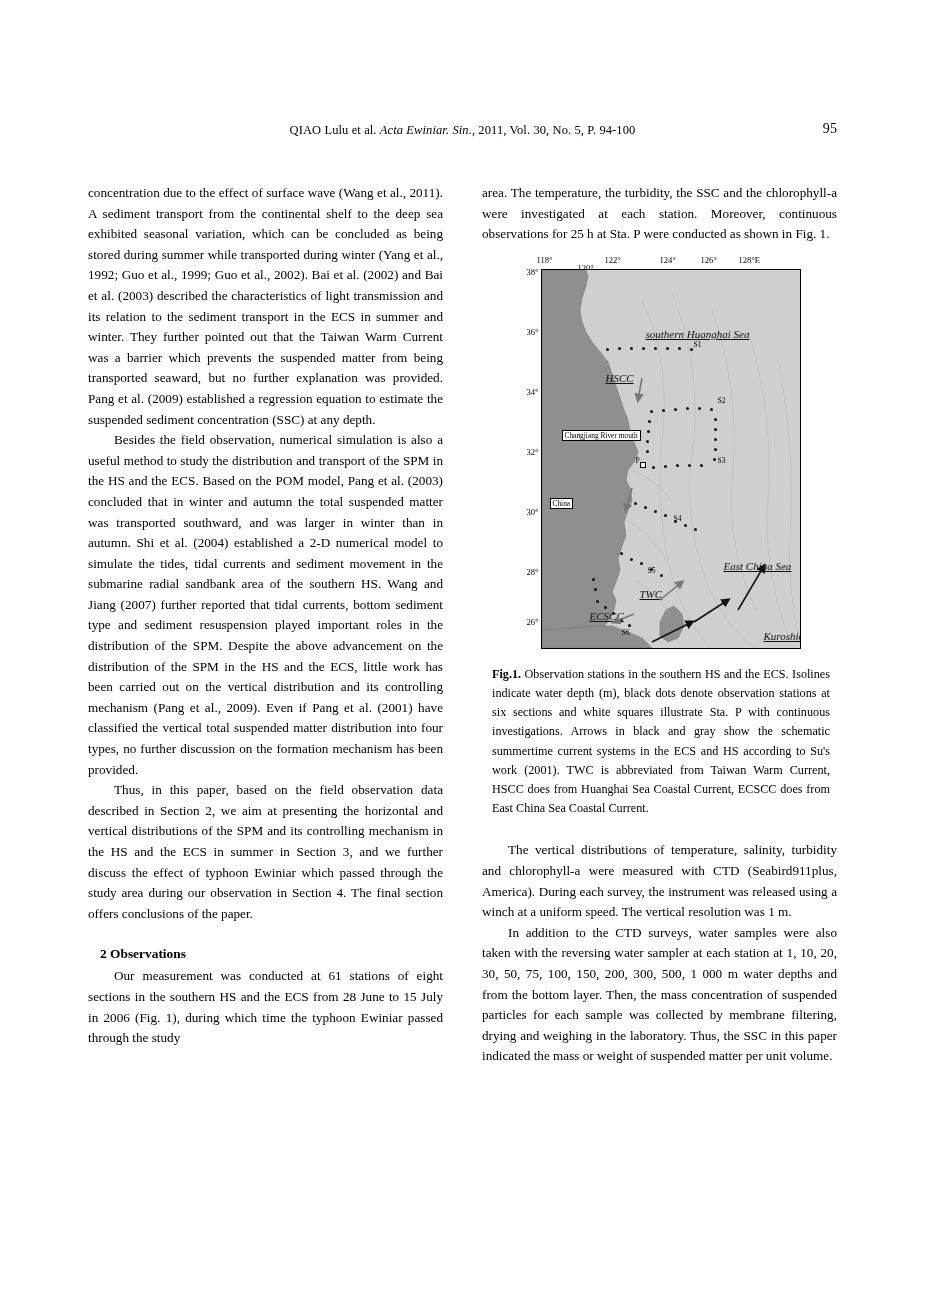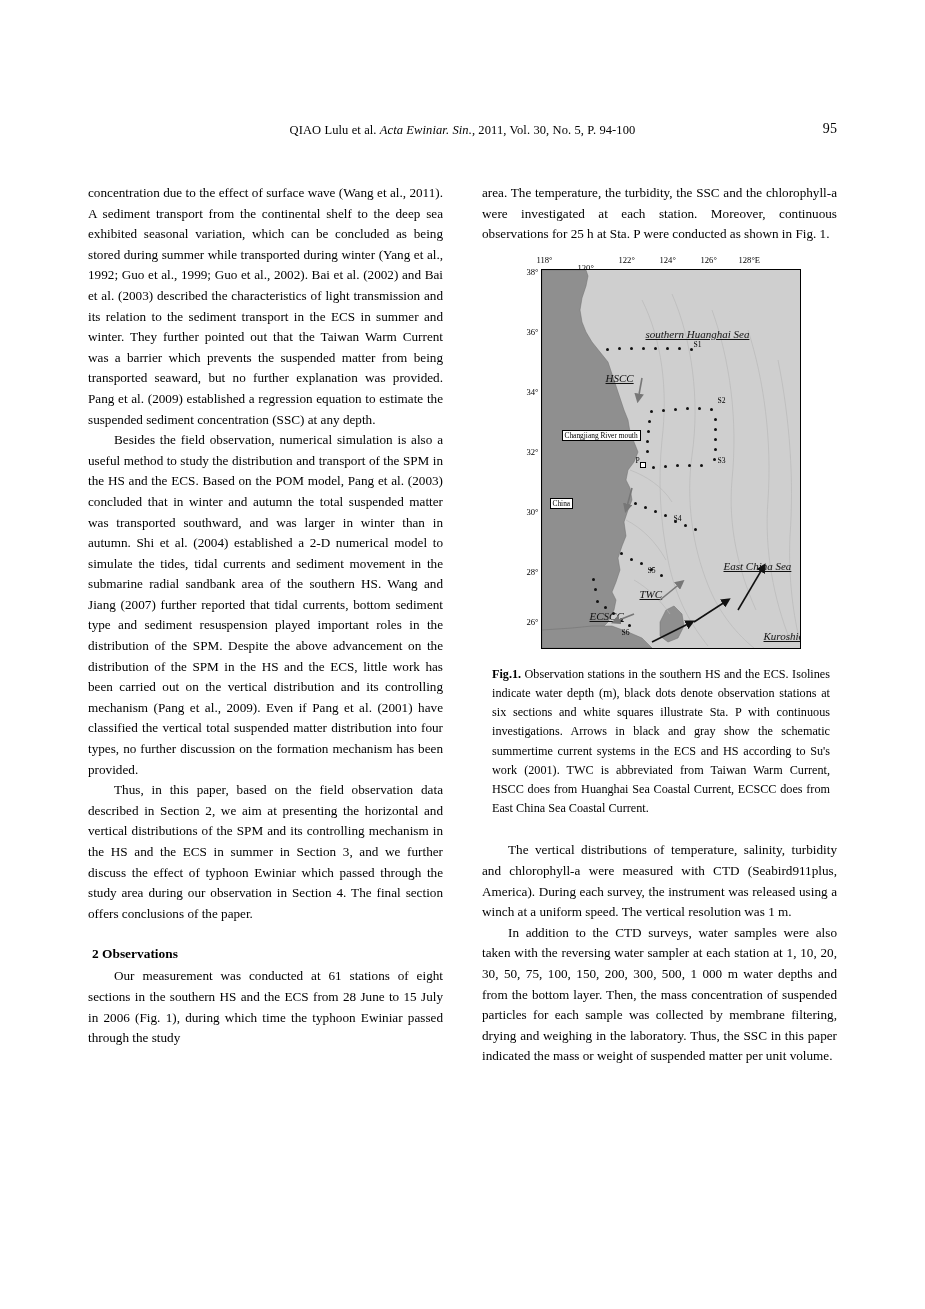--- a/index.html
+++ b/index.html
@@ -63,21 +63,21 @@
     line-height: 20.6px;
     text-align: justify;
     text-justify: inter-word;
     hyphens: none;
   }
   p.indent { text-indent: 26px; }
 
   h2.section {
     font-size: 13.4px;
     font-weight: bold;
-    margin: 22px 0 4px 4px;
+    margin: 22px 0 4px 12px;
     text-align: left;
   }
 
   .figbox {
     margin: 10px 0 0 0;
     width: 355px;
   }
   .mapouter {
     position: relative;
     width: 278px;
@@ -192,21 +192,21 @@
 
     <div class="col col-right">
       <p>area. The temperature, the turbidity, the SSC and the chlorophyll-a were investigated at each station. Moreover, continuous observations for 25 h at Sta. P were conducted as shown in Fig. 1.</p>
 
       <div class="figbox">
         <div class="mapouter">
 
           <div class="axislabels" style="position:absolute; left:0; top:0; width:278px;">
             <span style="left:16px;">118°</span>
             <span style="left:57px;margin-top:8px;">120°</span>
-            <span style="left:98px;">122°</span>
+            <span style="left:84px;">122°</span>
             <span style="left:139px;">124°</span>
             <span style="left:180px;">126°</span>
             <span style="left:218px;">128°E</span>
           </div>
 
           <div class="ylabels">
             <span style="top:-2px;text-align:right;">38°</span>
             <span style="top:58px;">36°</span>
             <span style="top:118px;">34°</span>
             <span style="top:178px;">32°</span>

